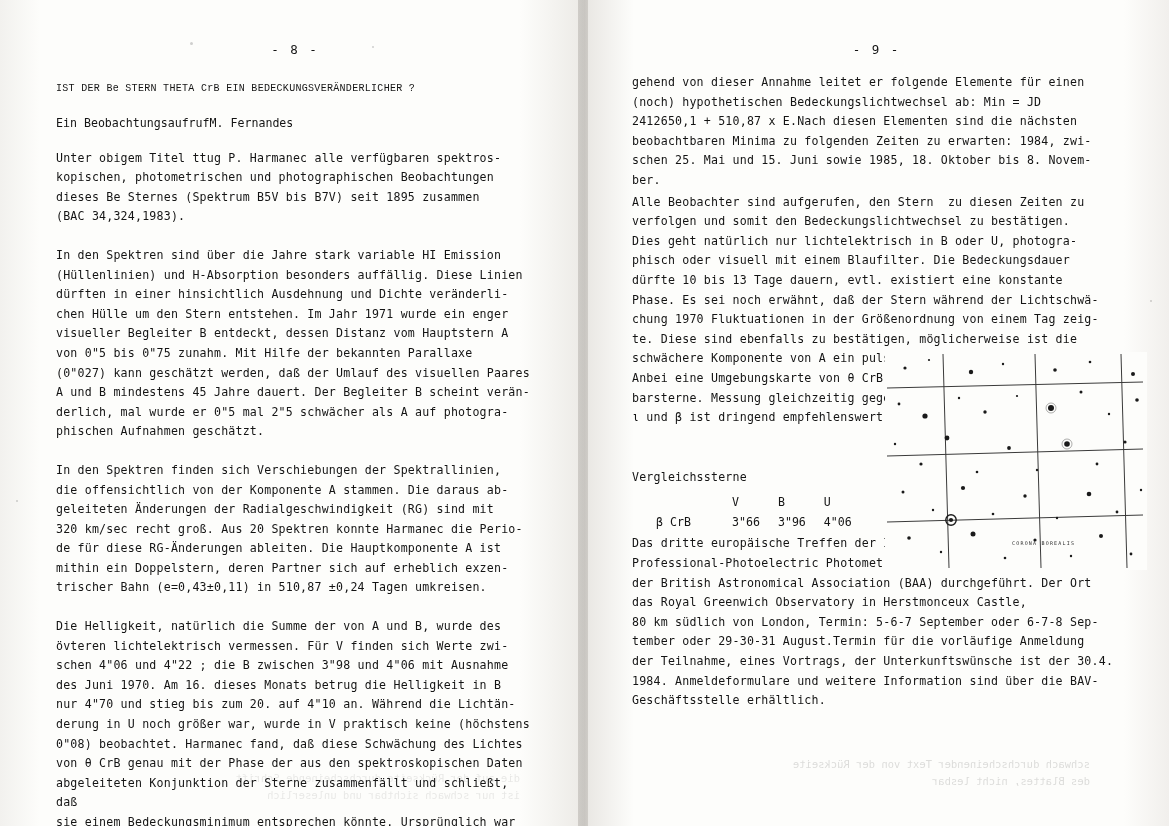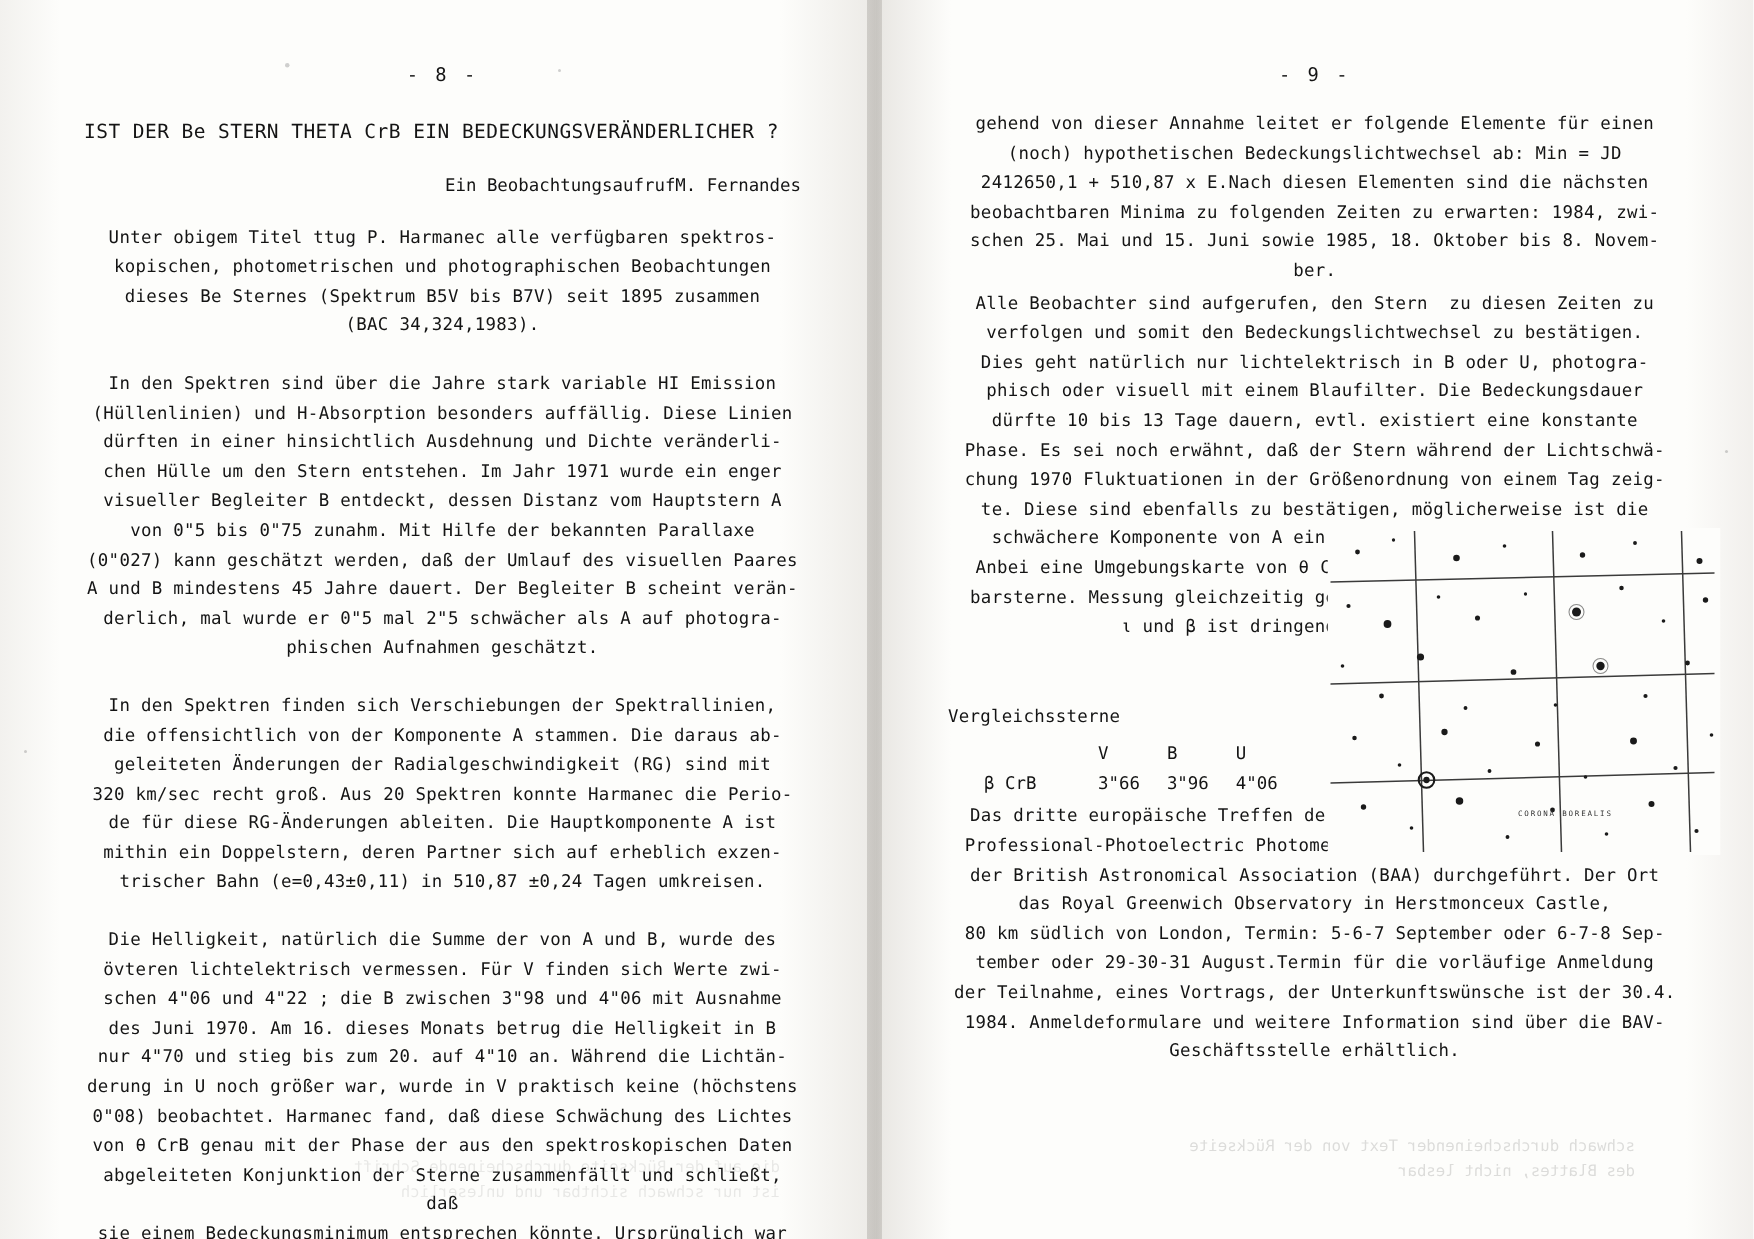--- a/index.html
+++ b/index.html
@@ -62,33 +62,33 @@
     letter-spacing: 0.2px;
   }
   .left-inner {
     padding: 0 44px 0 56px;
   }
   .right-inner {
     padding: 0 48px 0 44px;
   }
   .title {
     margin-top: 22px;
-    font-size: 13px;
+    font-size: 10px;
     letter-spacing: 0.3px;
+    font-family: Liberation Mono, monospace;
   }
   .byline-row {
     margin-top: 17px;
     display: flex;
-    justify-content: flex-end;
+    justify-content: flex-start;
     font-size: 11.6px;
   }
   p.para {
     margin: 19px 0 0 0;
     white-space: pre-wrap;
-    text-align: center;
   }
   p.para.tight { margin-top: 2px; }
 
   .sec-head {
     margin-top: 22px;
     font-size: 11.6px;
     letter-spacing: 0.4px;
     text-decoration: underline;
     text-underline-offset: 3px;
   }

